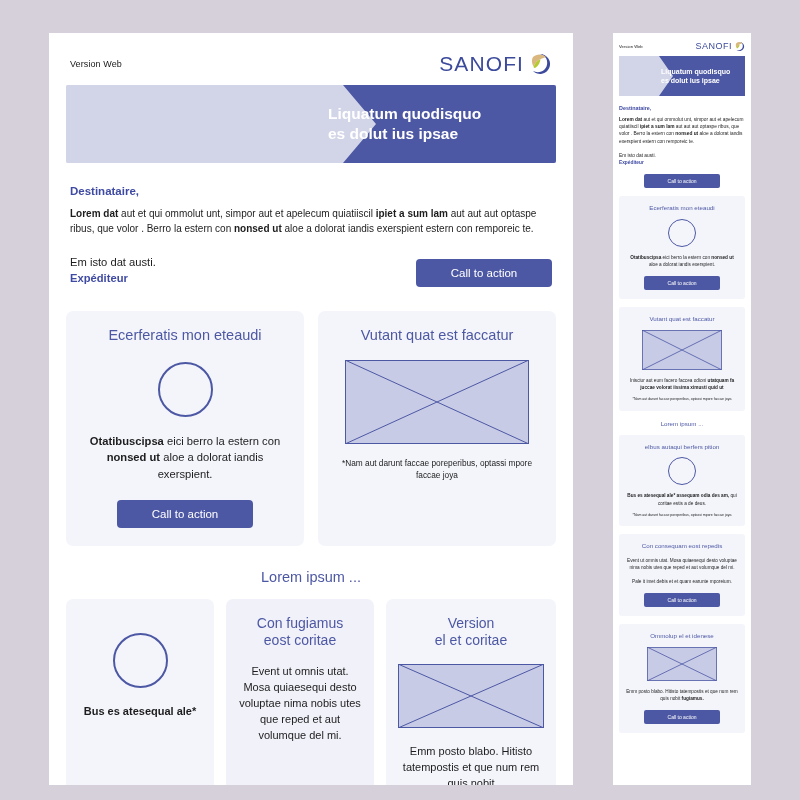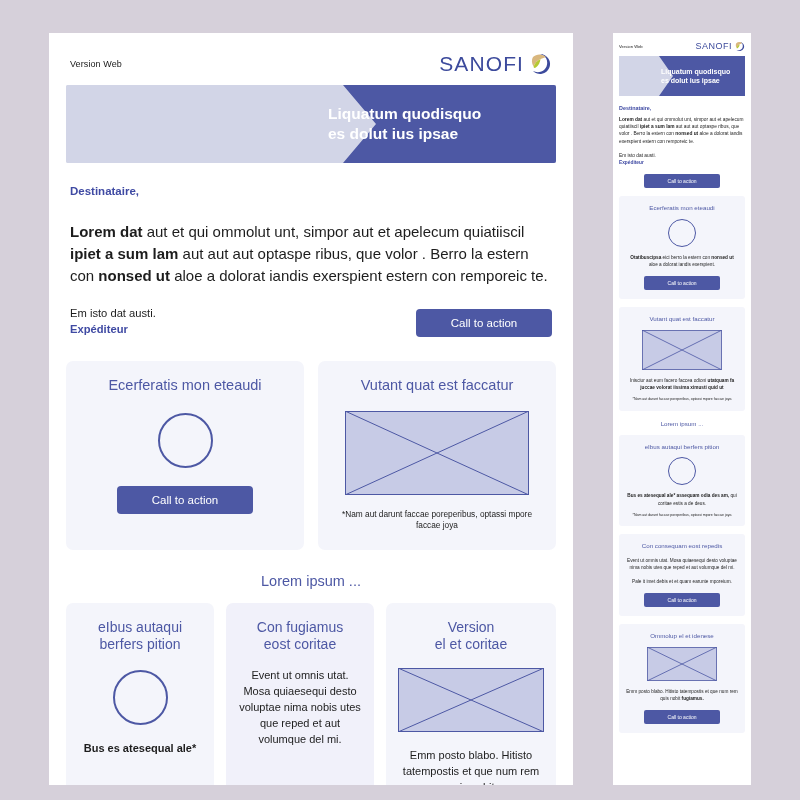--- a/index.html
+++ b/index.html
@@ -44,21 +44,21 @@
     width: 212px; color: #fff; font-size: 15.5px; font-weight: bold;
     line-height: 1.32; text-align: left;
   }
 
   
   .intro { padding: 0 4px; }
   .salutation {
     margin-top: 22px; font-size: 11.5px; font-weight: bold; color: #3f4aa3;
   }
   .para {
-    margin-top: 24px; font-size: 15px; color: #1d1d1d; line-height: 1.46;
+    margin-top: 10px; font-size: 10px; color: #1d1d1d; line-height: 1.46;
   }
   .para b { font-weight: bold; }
   .closing-row {
     margin-top: 18px; display: flex; align-items: flex-end;
     justify-content: space-between;
   }
   .closing { font-size: 11.2px; color: #1d1d1d; line-height: 1.45; }
   .closing .sender { color: #3f4aa3; font-weight: bold; }
 
   .cta {
@@ -183,44 +183,41 @@
         </div>
         <button class="cta">Call to action</button>
       </div>
     </div>
 
     <div class="row2">
 
       <div class="card">
         <div class="card-title">Ecerferatis mon eteaudi</div>
         <div class="circle"></div>
+        <div class="card-body"><b>Otatibuscipsa</b><span> eici berro la estern con </span><b>nonsed ut</b><span> aloe a dolorat iandis exerspient.</span></div>
         <button class="cta">Call to action</button>
       </div>
 
       <div class="card">
         <div class="card-title">Vutant quat est faccatur</div>
         <svg class="imgbox" width="184" height="84" viewBox="0 0 184 84">
           <rect x="0.5" y="0.5" width="183" height="83" fill="#c7cbe6" stroke="#4d58a4" stroke-width="1"></rect>
           <line x1="0" y1="0" x2="184" y2="84" stroke="#4d58a4" stroke-width="1"></line>
           <line x1="184" y1="0" x2="0" y2="84" stroke="#4d58a4" stroke-width="1"></line>
         </svg>
         <div class="footnote">*Nam aut darunt faccae poreperibus, optassi mpore faccae joya</div>
       </div>
 
     </div>
 
     <div class="section-head">Lorem ipsum ...</div>
 
     <div class="row3">
 
       <div class="card3">
-        <div class="card-title">
-          <div>eIbus autaqui</div>
-          <div>berfers pition</div>
-        </div>
         <div class="circle"></div>
         <div class="card-body"><b>Bus es atesequal ale*</b><span> </span></div>
 
       </div>
 
       <div class="card3 alt">
         <div class="card-title">
           <div>Con fugiamus</div>
           <div>eost coritae</div>
         </div>

